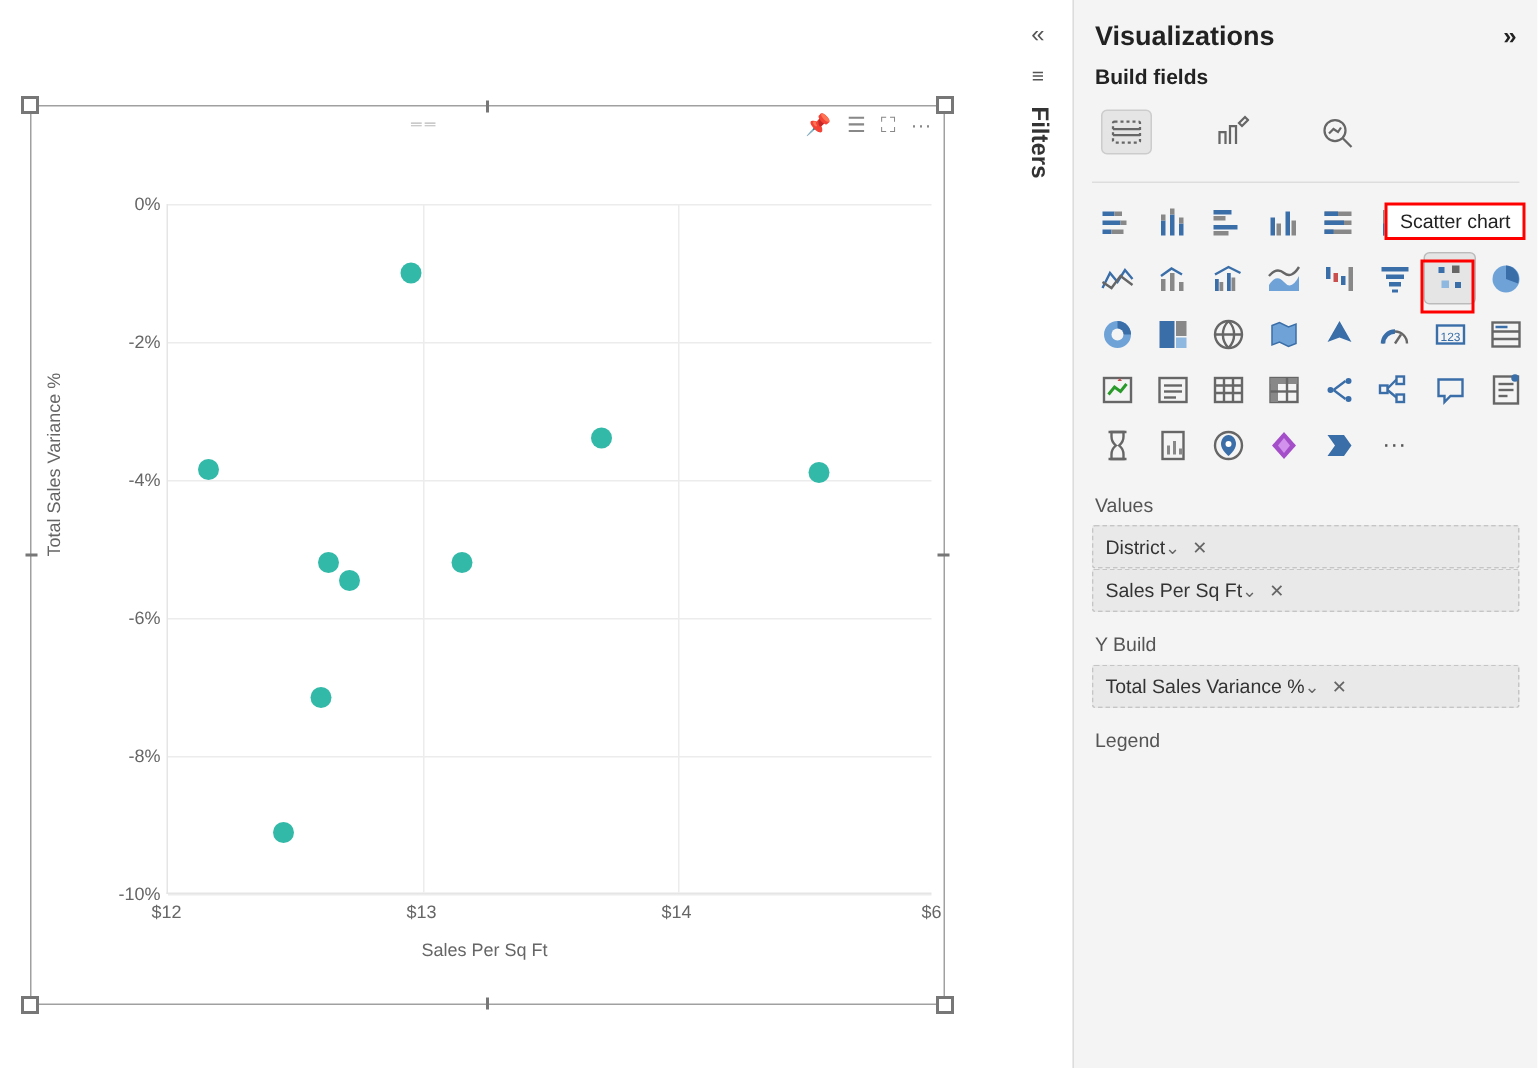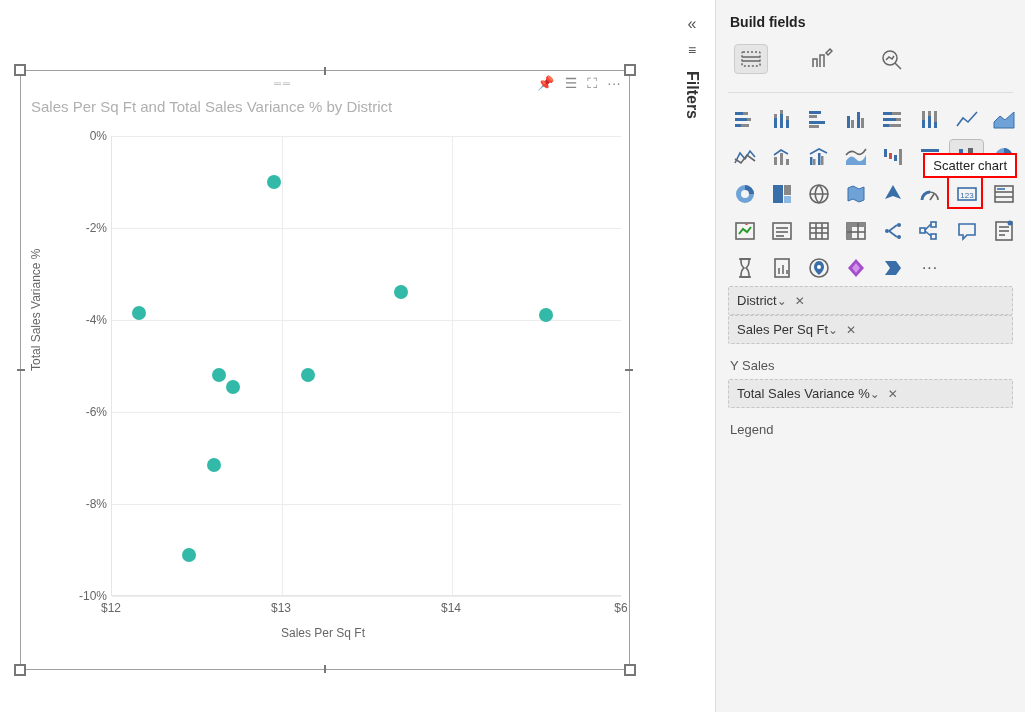--- a/index.html
+++ b/index.html
@@ -78,21 +78,20 @@
 
   <div class="visual-header">
     <div class="grip">══</div>
     <div class="icons">
       <span>📌</span>
       <span>☰</span>
       <span>⛶</span>
       <span>···</span>
     </div>
   </div>
-  <div class="chart-title">Sales Per Sq Ft and Total Sales Variance % by District</div>
 
   <div class="plot" id="plot">
       <div class="gx" style="left: 170px;"></div>
       <div class="gx" style="left: 340px;"></div>
       <div class="gy" style="top: 0px;"></div>
       <div class="gy" style="top: 92px;"></div>
       <div class="gy" style="top: 184px;"></div>
       <div class="gy" style="top: 276px;"></div>
       <div class="gy" style="top: 368px;"></div>
       <div class="gy" style="top: 460px;"></div>
@@ -120,20 +119,24 @@
     <div class="x-tick" style="left: 600px;">$6</div>
   </div>
 
 <div class="filters-tab">
   <span class="chev">«</span>
   <span class="bars">≡</span>
   <span class="filters-label">Filters</span>
 </div>
 
 <div class="viz-pane">
+  <div class="viz-hdr">
+    <span>Visualizations</span>
+    <span style="font-size:16px;">»</span>
+  </div>
   <div class="viz-subhdr">Build fields</div>
 
   <div class="build-tabs">
     <div class="tab active">
       <svg viewBox="0 0 24 24">
           <rect x="3" y="5" width="18" height="14" rx="1" stroke-dasharray="2 2"></rect>
           <line x1="3" y1="10" x2="21" y2="10"></line>
           <line x1="3" y1="14" x2="21" y2="14"></line>
         </svg>
     </div>
@@ -426,39 +429,40 @@
       <div class="gitem">
         <svg viewBox="0 0 24 24">
           <path d="M4 5 H15 L20 12 L15 19 H4 L9 12 Z" fill="#3a6ea8"></path>
         </svg>
       </div>
       <div class="gitem">
         <span class="ell">···</span>
       </div>
     </div>
 
-  <div class="tooltip-box" style="top:153px; right:8px;">Scatter chart</div>
-
+  <div class="tooltip-box" style="top:135px; right:8px;">Scatter chart</div>
+
+  <div class="section-label">Values</div>
   <div class="field-well">
     <span>District</span>
     <span class="controls">
         <span>⌄</span>
         <span>✕</span>
       </span>
   </div>
 
   <div class="field-well">
     <span>Sales Per Sq Ft</span>
     <span class="controls">
         <span>⌄</span>
         <span>✕</span>
       </span>
   </div>
 
-  <div class="section-label">Y Sales</div>
+  <div class="section-label">Y Build</div>
   <div class="field-well">
     <span>Total Sales Variance %</span>
     <span class="controls">
         <span>⌄</span>
         <span>✕</span>
       </span>
   </div>
 
   <div class="section-label">Legend</div>
 <div class="red-box" style="left: 231px; top: 173px;"></div>

